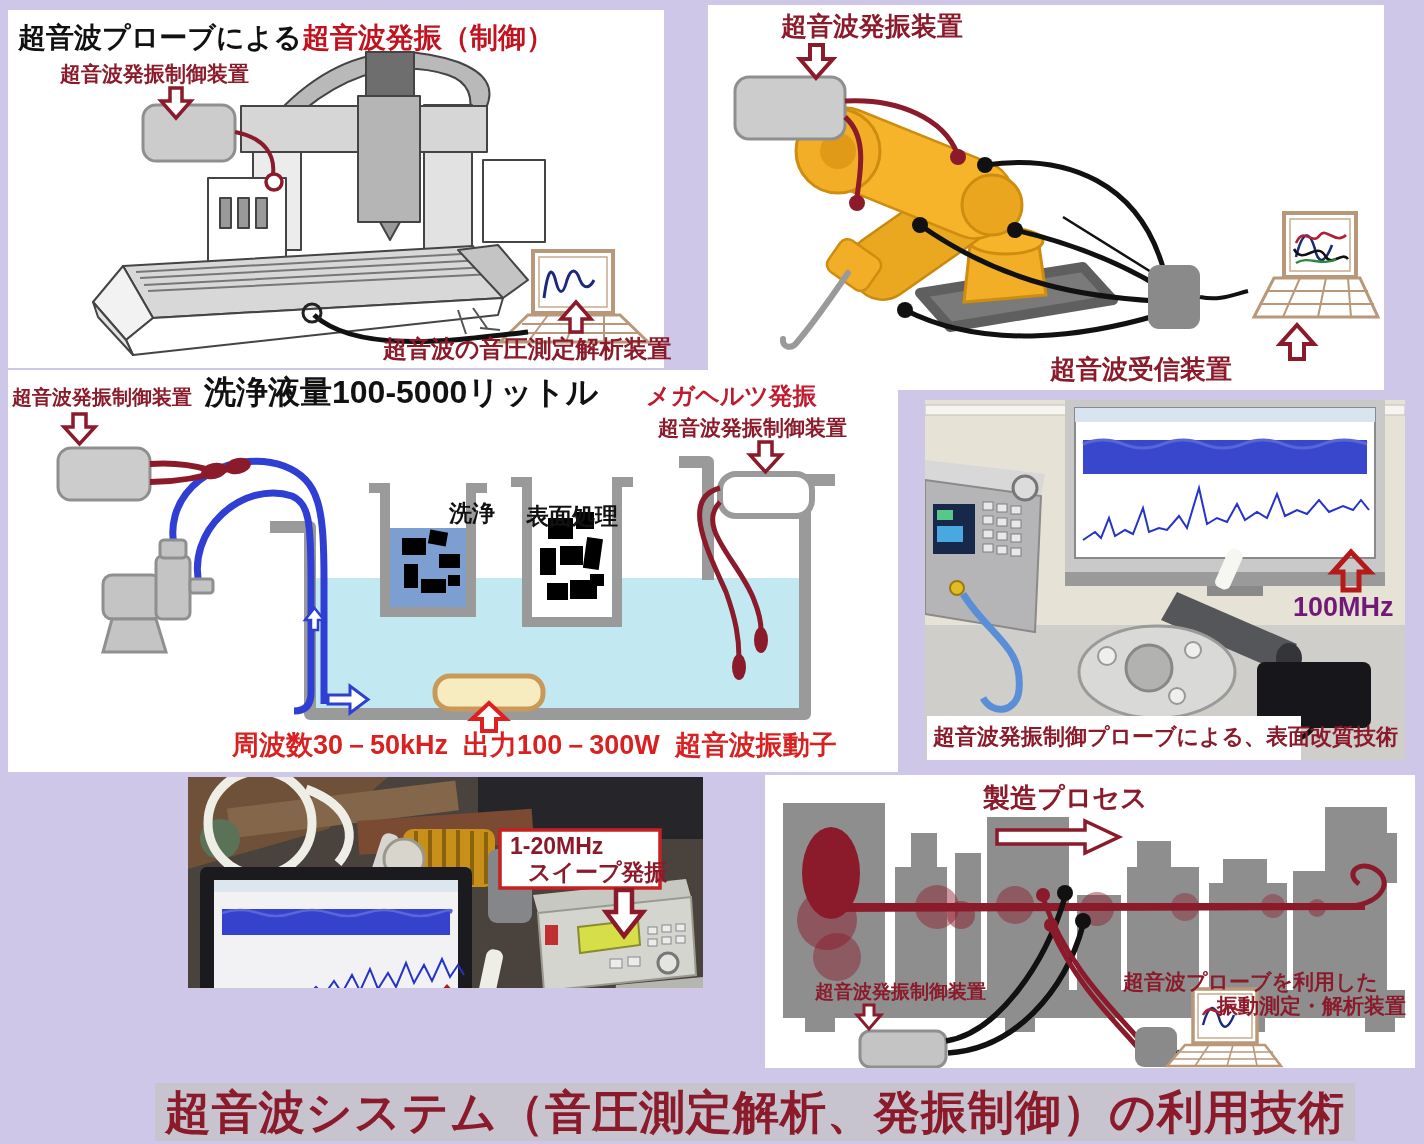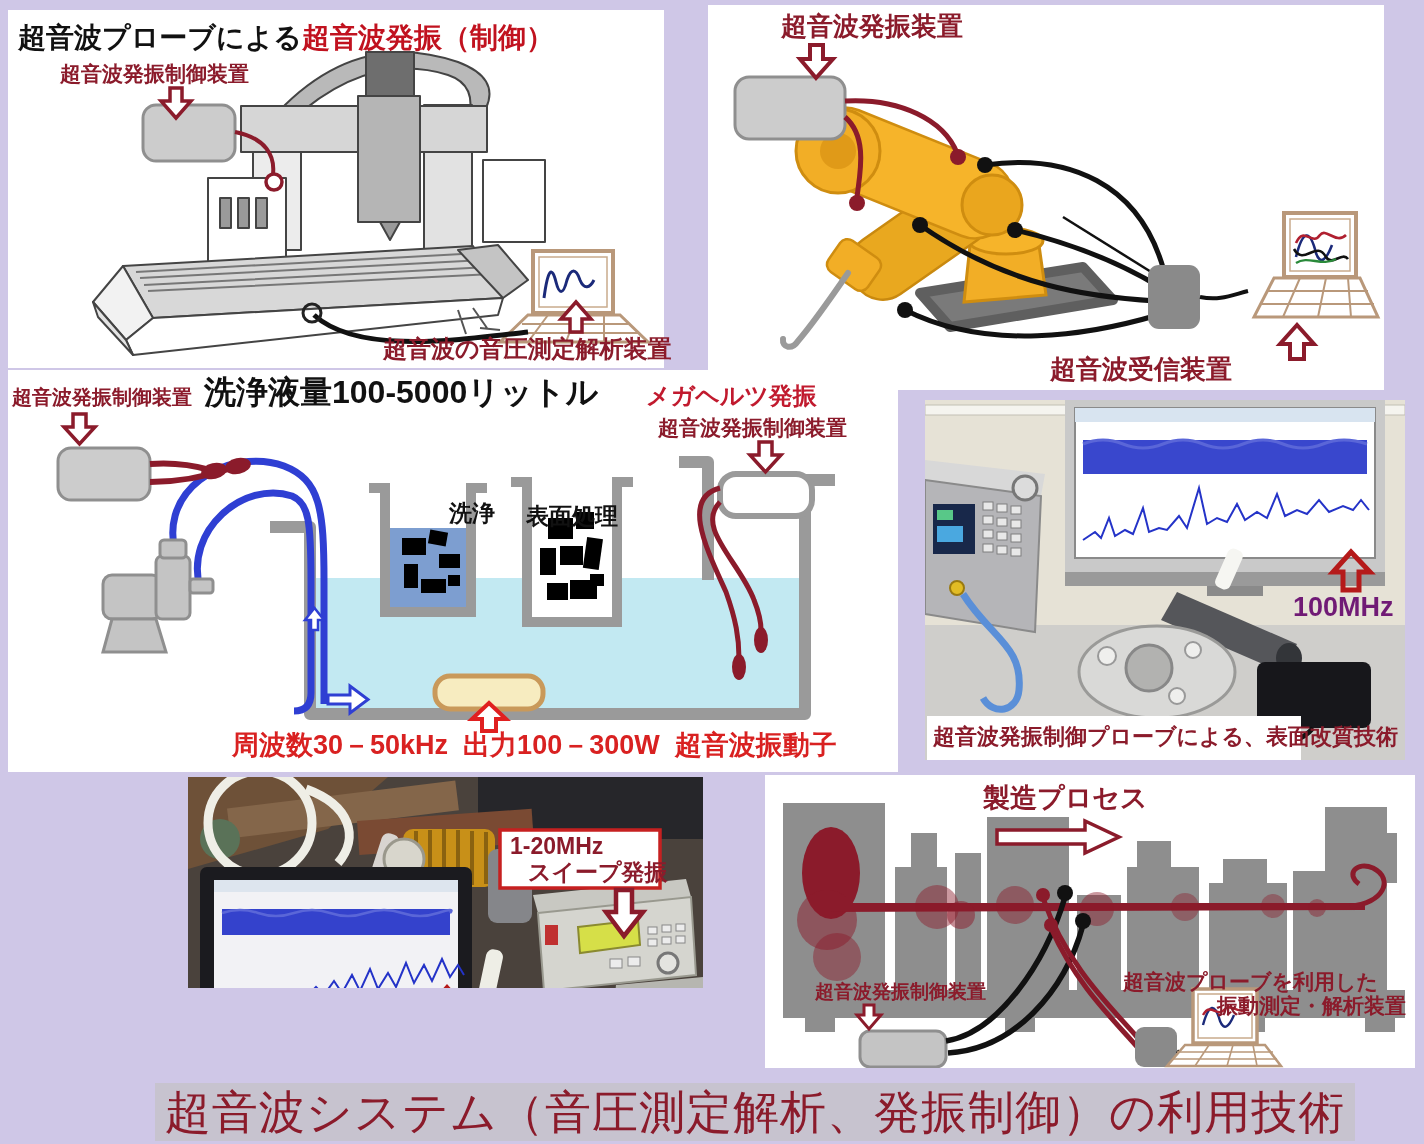--- a/index.html
+++ b/index.html
@@ -10,21 +10,21 @@
   }
   .panel{position:absolute;background:#ffffff;}
   .photo{position:absolute;overflow:hidden;}
   svg{display:block;}
   .lbl{position:absolute;font-weight:bold;white-space:nowrap;line-height:1.15;}
   .maroon{color:#8b1b2b;}
   .red{color:#d92121;margin-left:32px;}
   .black{color:#111;}
   .footer{
     position:absolute;left:90px;top:1082px;width:1330px;text-align:center;
-    font-size:46px;font-weight:normal;color:#8b1b2b;letter-spacing:1px;
+    font-size:46px;font-weight:bold;color:#8b1b2b;letter-spacing:1px;
   }
   .footer .hl{background:#c7c3cf;padding:3px 10px;}
 </style>
 </head>
 <body>
 
 <div class="panel" style="left:8px;top:10px;width:636px;height:358px;padding-left:20px;">
   <svg width="636" height="358" viewBox="0 0 636 358">
 
     <g stroke="#444" stroke-width="2" fill="#ffffff" stroke-linejoin="round">

